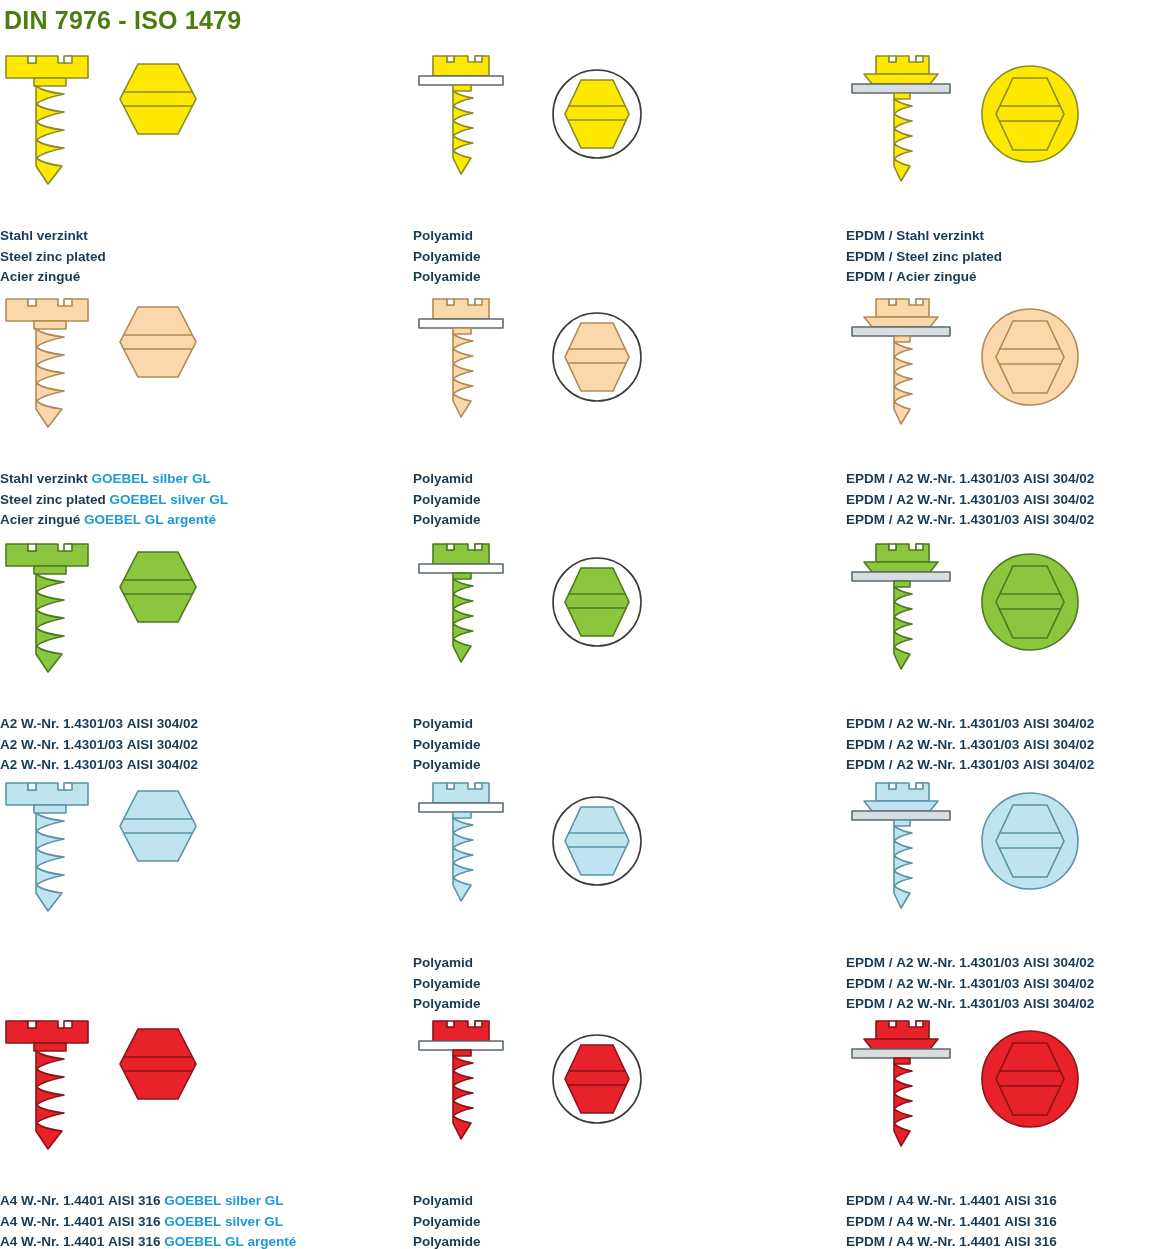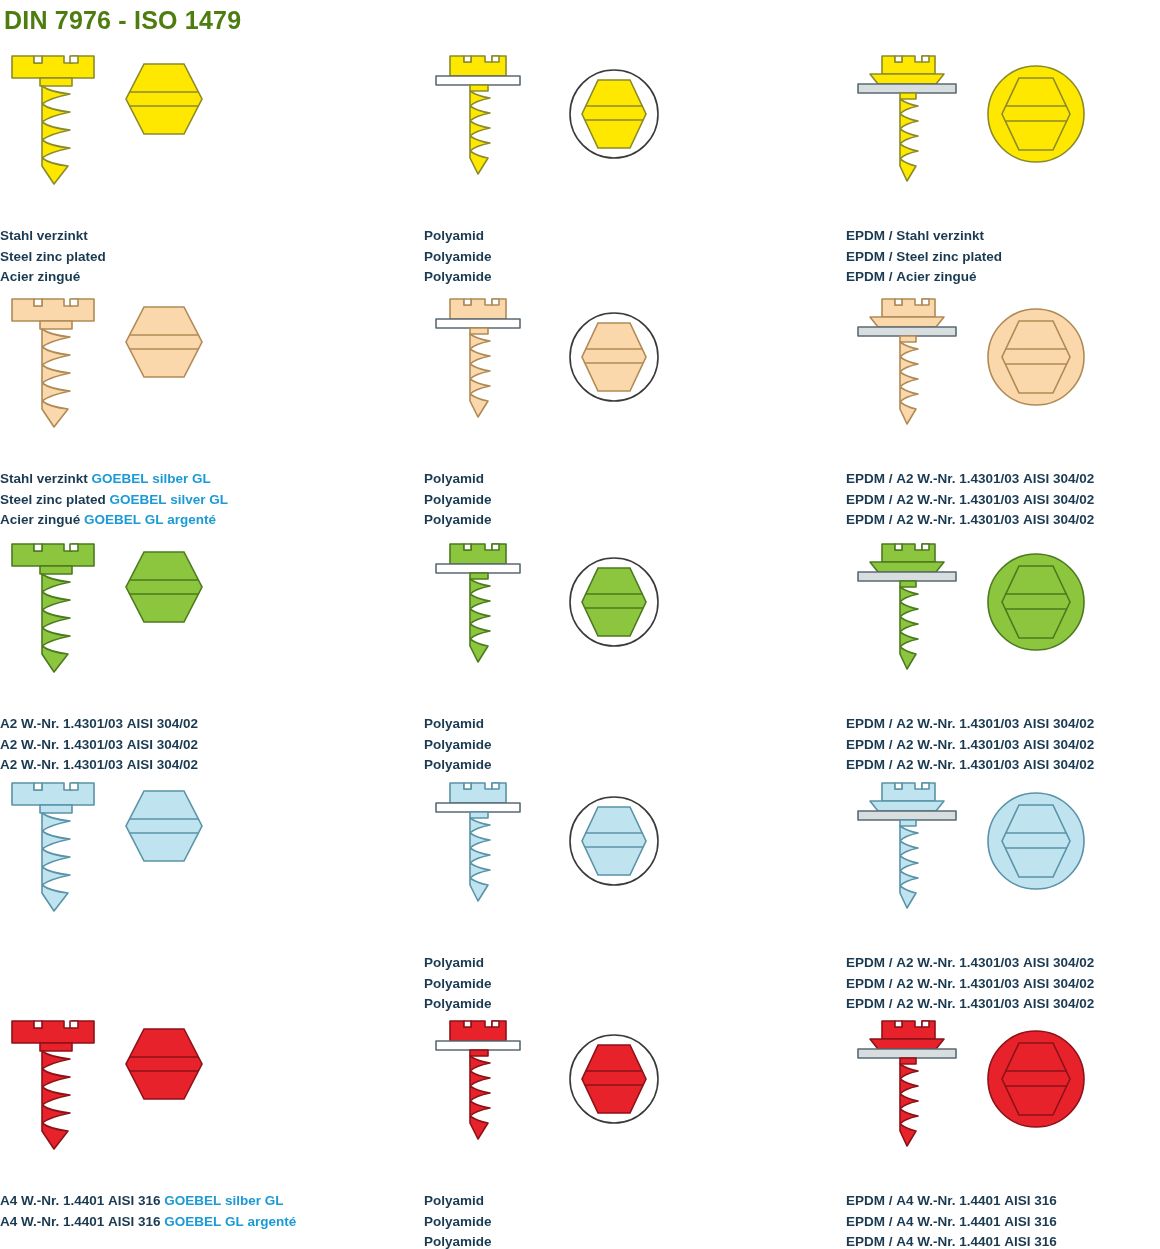--- a/index.html
+++ b/index.html
@@ -30,24 +30,23 @@
     letter-spacing: 0.2px;
   }
   .row {
     position: absolute;
     left: 0;
     width: 1160px;
   }
   .col {
     position: absolute;
     top: 0;
-    padding-left: 6px;
   }
   .col-a { left: 0px;   width: 420px; }
-  .col-b { left: 424px; width: 420px; }
+  .col-b { left: 413px; width: 420px; }
   .col-c { left: 846px; width: 314px; }
 
   .art {
     position: relative;
     height: 170px;
   }
   .labels {
     position: absolute;
     top: 176px;
     left: 0;
@@ -439,20 +438,21 @@
         <div class="hex-slot" style="left:118px;top:12px;">
   <svg width="80" height="74" viewBox="0 0 80 74">
     <polygon points="20,2 60,2 78,37 60,72 20,72 2,37" fill="#e8222a" stroke="#8c1218" stroke-width="1.6"></polygon>
     <line x1="6" y1="30" x2="74" y2="30" stroke="#8c1218" stroke-width="1.6"></line>
     <line x1="6" y1="44" x2="74" y2="44" stroke="#8c1218" stroke-width="1.6"></line>
   </svg>
             </div>
       </div>
       <div class="labels">
             <div><span>A4&nbsp;W.-Nr.&nbsp;1.4401&nbsp;AISI&nbsp;316&nbsp;</span><span class="gl">GOEBEL&nbsp;silber&nbsp;GL</span></div>
+            <div><span>A4&nbsp;W.-Nr.&nbsp;1.4401&nbsp;AISI&nbsp;316&nbsp;</span><span class="gl">GOEBEL&nbsp;silver&nbsp;GL</span></div>
             <div><span>A4&nbsp;W.-Nr.&nbsp;1.4401&nbsp;AISI&nbsp;316&nbsp;</span><span class="gl">GOEBEL&nbsp;GL&nbsp;argenté</span></div>
           </div>
     </div>
         <div class="col col-b">
       <div class="art">
         <div class="screw-slot" style="left:0px;top:2px;">
   <svg width="100" height="165" viewBox="0 0 100 165">
     <g stroke="#8c1218" stroke-width="1.6" fill="#e8222a" stroke-linejoin="round">
       <path d="M20 4 h14 v6 h7 v-6 h14 v6 h7 v-6 h14 v20 h-56 z"></path>
       <rect x="34" y="4" width="7" height="6" fill="#ffffff"></rect>

